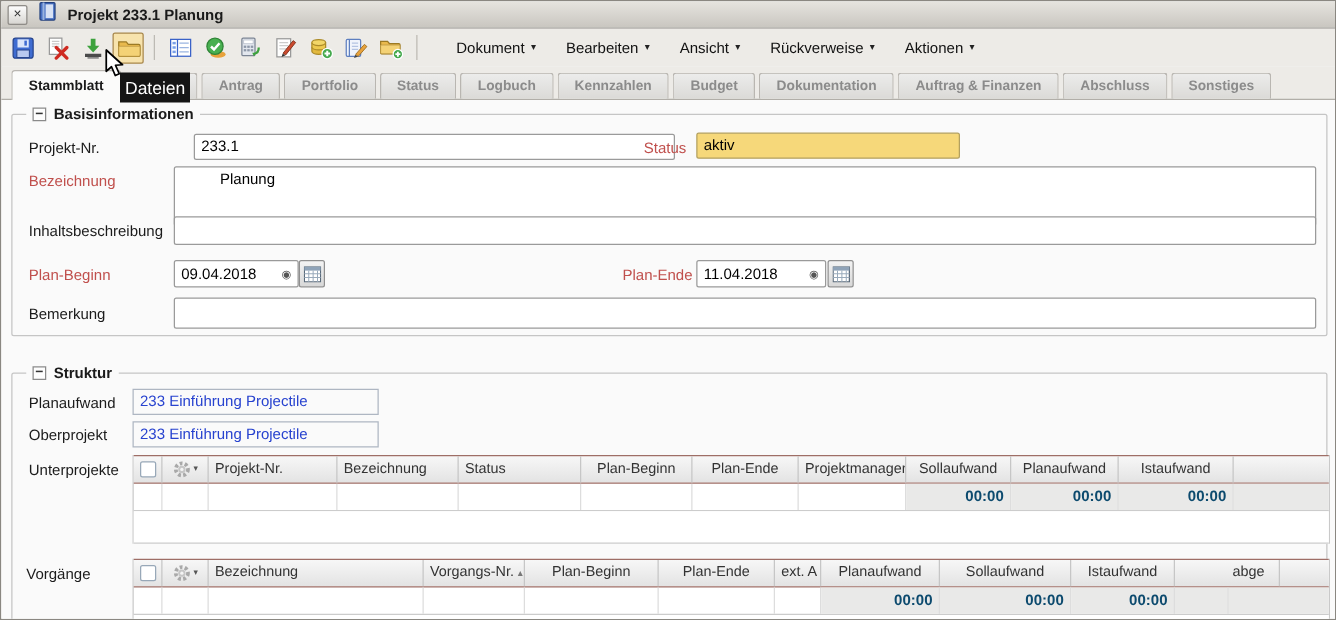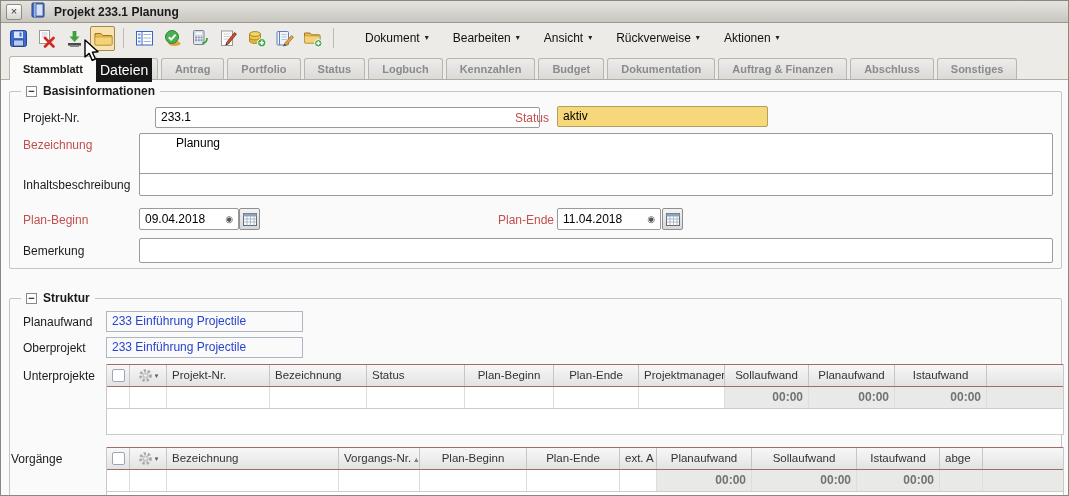--- a/index.html
+++ b/index.html
@@ -59,21 +59,21 @@
     border-top:1px solid var(--acc,#9e6e66);border-bottom:1px solid var(--acc,#9e6e66);}
   .hcell{flex:0 0 auto;font-size:11.5px;color:#333;padding:0 5px;line-height:21px;
     border-right:1px solid #c6c6c6;white-space:nowrap;overflow:hidden;}
   .hcell.fill,.tcell.fill{flex:1 1 auto;border-right:none;}
   .chk-cell,.gear-cell{display:flex;align-items:center;justify-content:center;padding:0 2px;gap:2px;}
   .cbx{width:13px;height:13px;background:#fff;border:1px solid #98a8b8;border-radius:2px;}
   .gcaret{font-size:7px;color:#555;}
   .sortarrow{font-size:8px;color:#777;margin-left:3px;}
   .totals{height:22px;border-bottom:1px solid #cccccc;}
   .tcell{flex:0 0 auto;border-right:1px solid #dddddd;font-size:12px;line-height:21px;}
-  .tcell.gray{background:#e9e9e8;font-weight:bold;text-align:right;padding:0 5px;color:#737373;}
+  .tcell.gray{background:#e9e9e8;font-weight:bold;text-align:right;padding:0 5px;color:#0c4a6e;}
   .bodystrip{background:#fff;border-bottom:1px solid #cccccc;}
   
   .tooltip{position:absolute;left:95px;top:57px;background:var(--tipbg,#151515);color:#fff;
     font-size:14px;padding:4px 4px;z-index:40;white-space:nowrap;}
   .cursor{position:absolute;left:82px;top:38px;z-index:45;}
 </style>
 </head>
 <body>
 
 <div id="app">
@@ -344,21 +344,21 @@
           <div class="tcell" style="width: 85px;"></div>
           <div class="tcell" style="width: 86px;"></div>
           <div class="tcell gray" style="width: 84px;">00:00</div>
           <div class="tcell gray" style="width: 86px;">00:00</div>
           <div class="tcell gray" style="width: 92px;">00:00</div>
           <div class="tcell fill gray"></div>
         </div>
         <div class="bodystrip" style="height: 26px;"></div>
       </div>
 
-    <span class="lbl" style="left:10px;top:372px">Vorgänge</span>
+    <span class="lbl" style="left:20px;top:372px">Vorgänge</span>
     <div class="dtable" id="tbl-vorgaenge" style="left:105px;top:367px">
         <div class="trow thead">
           <div class="hcell chk-cell" style="width: 23px;">
             <div class="cbx"></div>
           </div>
           <div class="hcell gear-cell" style="width: 37px;">
             <svg width="15" height="15" viewBox="0 0 16 16">
               <circle cx="8" cy="8" r="5.2" fill="none" stroke="#a9a9a9" stroke-width="3.2" stroke-dasharray="2.4 2.0"></circle>
               <circle cx="8" cy="8" r="3.1" fill="#c6c6c6"></circle>
               <circle cx="8" cy="8" r="1.4" fill="#f4f4f4"></circle>
@@ -366,21 +366,21 @@
             <span class="gcaret">▾</span>
           </div>
           <div class="hcell" style="width: 172px;"><span>Bezeichnung</span></div>
           <div class="hcell" style="width: 81px;"><span>Vorgangs-Nr.</span><span class="sortarrow">▴</span></div>
           <div class="hcell" style="width: 107px; text-align: center;"><span>Plan-Beginn</span></div>
           <div class="hcell" style="width: 93px; text-align: center;"><span>Plan-Ende</span></div>
           <div class="hcell" style="width: 37px;"><span>ext. A</span></div>
           <div class="hcell" style="width: 95px; text-align: center;"><span>Planaufwand</span></div>
           <div class="hcell" style="width: 105px; text-align: center;"><span>Sollaufwand</span></div>
           <div class="hcell" style="width: 83px; text-align: center;"><span>Istaufwand</span></div>
-          <div class="hcell" style="width: 43px;"><span>abge</span></div>
+          <div class="hcell" style="width: 43px; margin-left: 41px;"><span>abge</span></div>
           <div class="hcell fill"></div>
         </div>
         <div class="trow totals">
           <div class="tcell" style="width: 23px;"></div>
           <div class="tcell" style="width: 37px;"></div>
           <div class="tcell" style="width: 172px;"></div>
           <div class="tcell" style="width: 81px;"></div>
           <div class="tcell" style="width: 107px;"></div>
           <div class="tcell" style="width: 93px;"></div>
           <div class="tcell" style="width: 37px;"></div>

